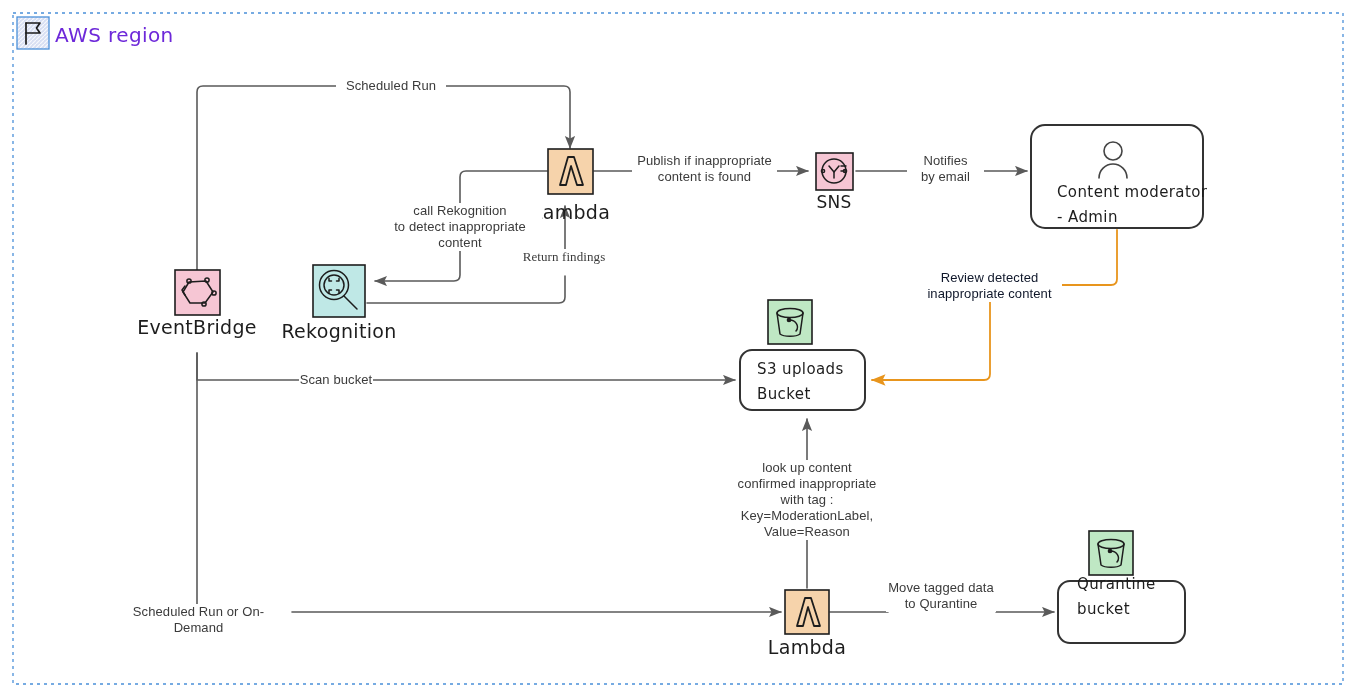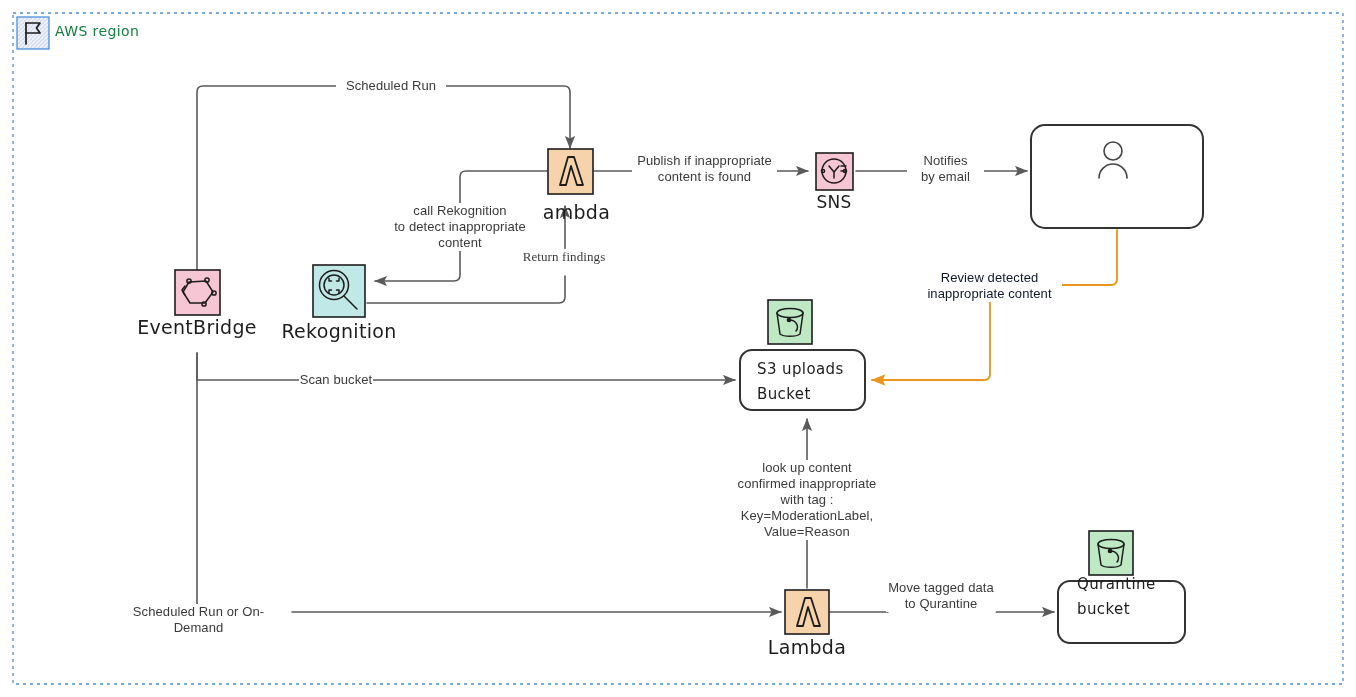--- a/index.html
+++ b/index.html
@@ -43,22 +43,22 @@
     font-family: "DejaVu Sans", sans-serif;
     font-size: 15px;
     color: #1d1d1d;
     line-height: 25px;
     white-space: pre-line;
     letter-spacing: 0.4px;
   }
   .region-label {
     position: absolute;
     font-family: "DejaVu Sans", sans-serif;
-    font-size: 14px;
-    color: #15803d;
+    font-size: 20px;
+    color: #6d28d9;
     letter-spacing: 0.4px;
     white-space: nowrap;
   }
 </style>
 </head>
 <body>
 
 <div id="canvas">
 
   <svg id="diagram" width="1356" height="697">
@@ -196,20 +196,22 @@
   </svg>
 
   <div class="region-label" style="left:55px; top:23px;">AWS region</div>
 
   <div class="node-name" style="left:117px; top:316px; width:160px;">EventBridge</div>
   <div class="node-name" style="left:259px; top:320px; width:160px;">Rekognition</div>
   <div class="node-name" style="left:491px; top:201px; width:160px;">Lambda</div>
   <div class="node-name" style="left:784px; top:192px; width:100px; font-size:17px;">SNS</div>
   <div class="node-name" style="left:727px; top:636px; width:160px;">Lambda</div>
 
+  <div class="box-text" style="left:1057px; top:180px; width:160px;">Content moderator
+- Admin</div>
   <div class="box-text" style="left:757px; top:357px; width:120px;">S3 uploads
 Bucket</div>
   <div class="box-text" style="left:1077px; top:572px; width:120px;">Qurantine
 bucket</div>
 
   <div class="lbl" style="left:336px; top:78px; width:110px;">Scheduled Run</div>
 
   <div class="lbl" style="left:378px; top:203px; width:164px;">call Rekognition
 to detect inappropriate
 content</div>

